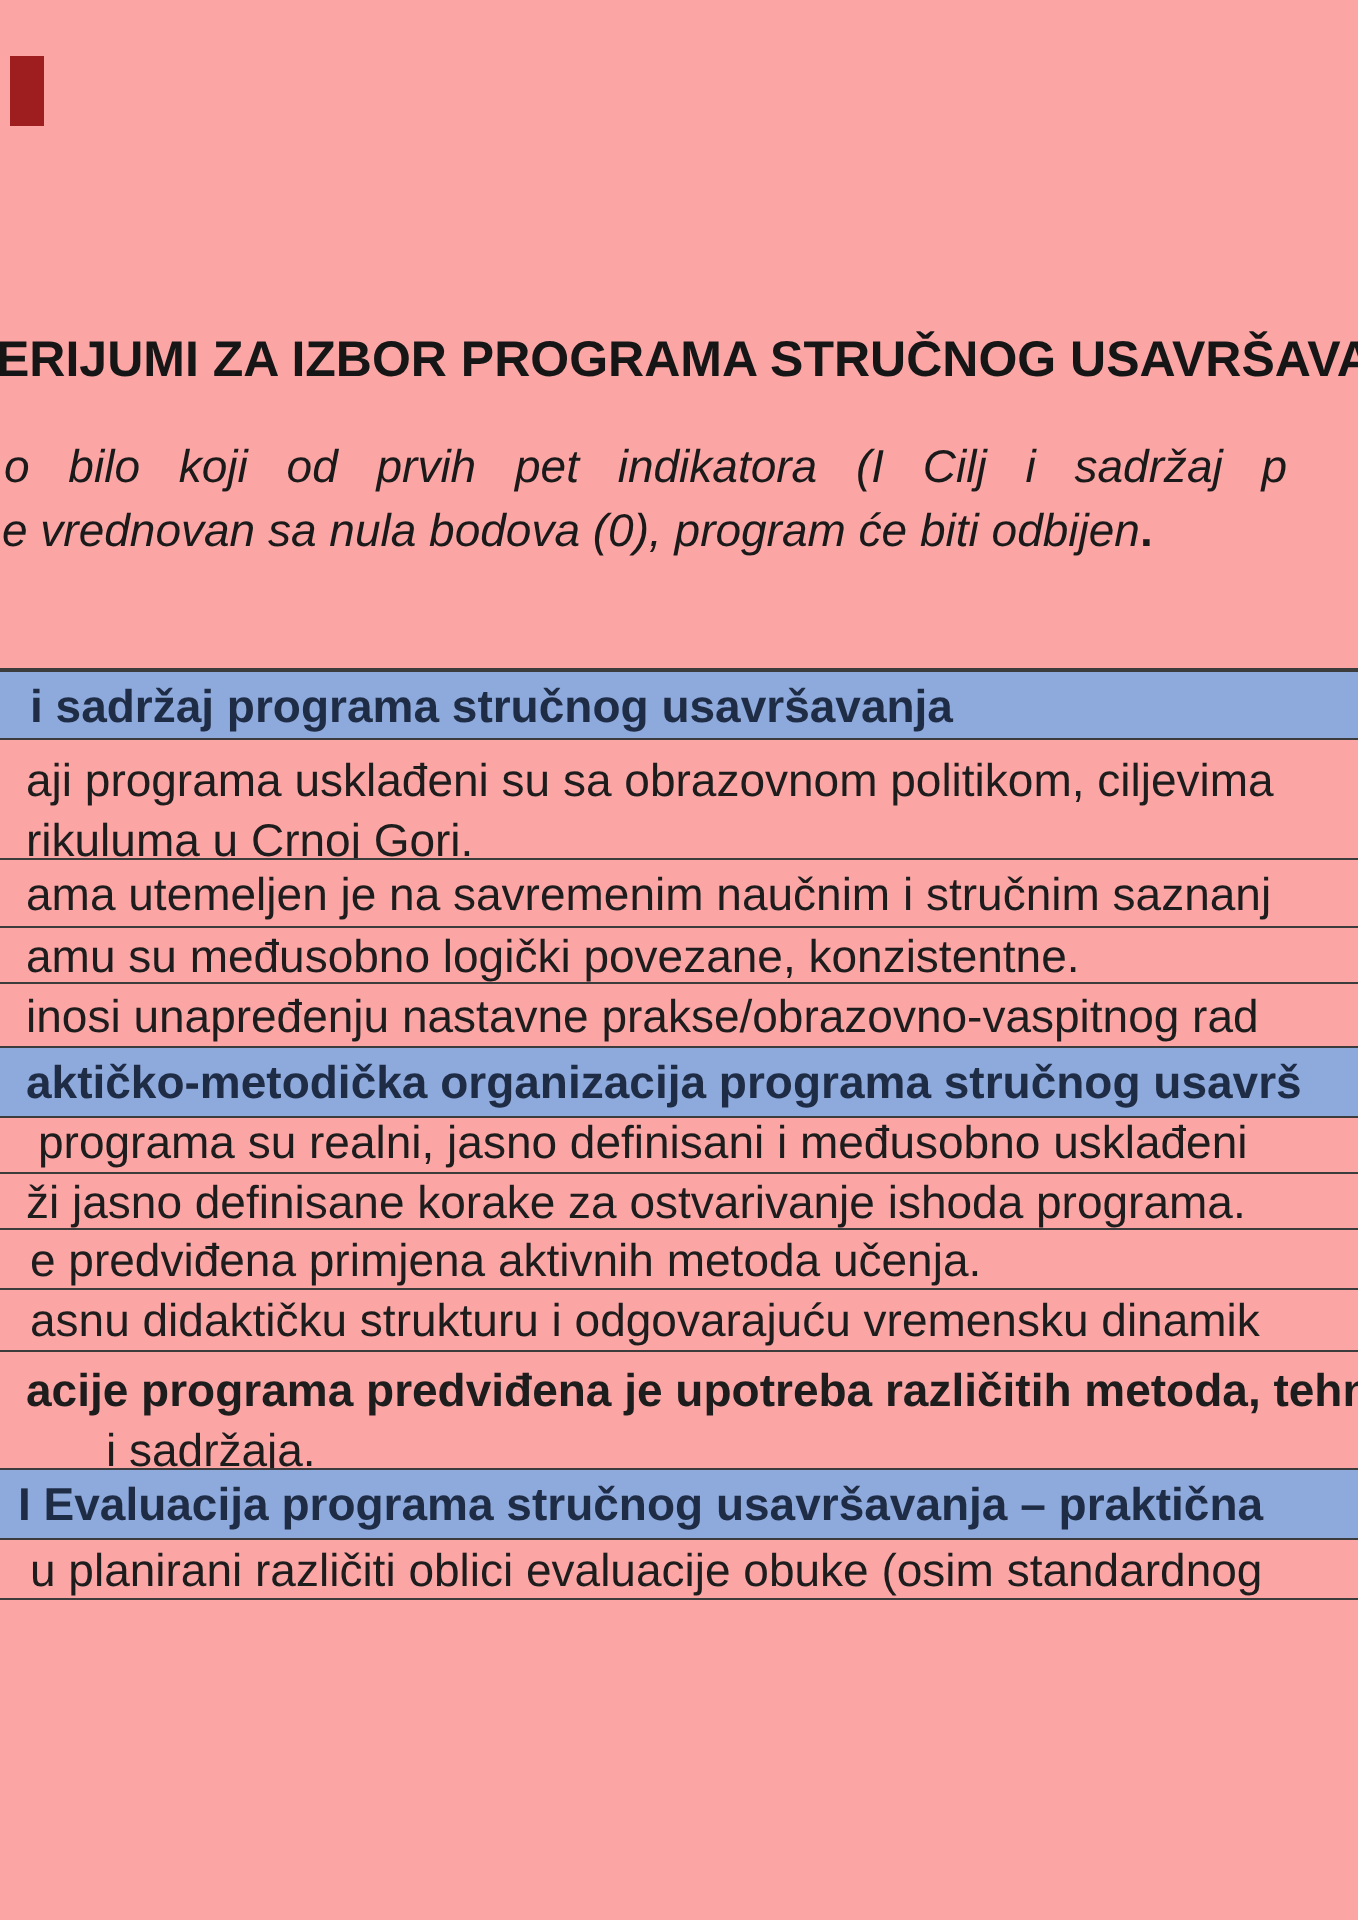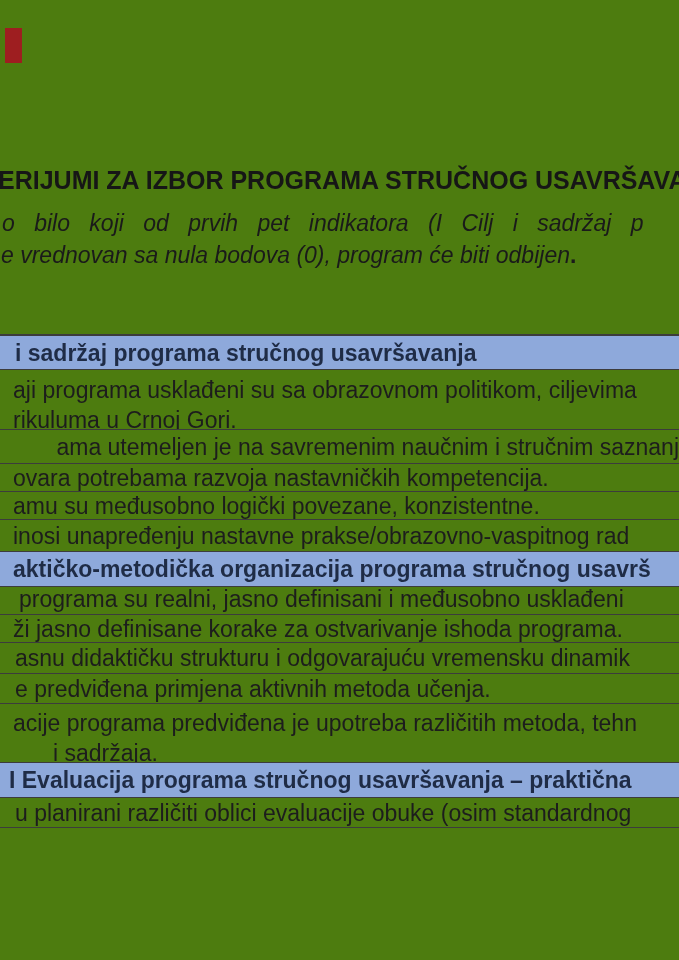--- a/index.html
+++ b/index.html
@@ -1,34 +1,34 @@
 <!DOCTYPE html>
 <html><head>
 <meta charset="utf-8">
 <style>
   html,body{margin:0;padding:0;}
   .page{
     position:relative;
     width:679px;height:960px;
-    background:#4d7c0f;
+    background:#fca5a5;
     overflow:hidden;
     font-family:"Liberation Sans", sans-serif;
     color:#1c1c1c;
   }
   .red-mark{
     position:absolute;left:5px;top:28px;width:17px;height:35px;
     background:var(--red-mark,#9e1e20);
   }
   .doc-title{
     position:absolute;left:-2px;top:165px;
     font-size:25px;font-weight:bold;line-height:30px;
     white-space:nowrap;color:#161616;
   }
   .intro{
-    position:absolute;left:0;top:207px;width:621px;
+    position:absolute;left:0;top:217px;width:621px;
     font-style:italic;font-size:23px;line-height:32px;
     color:#1a1a1a;
   }
   .intro .l1{white-space:nowrap;word-spacing:13px;display:block;padding-left:2px;}
   .intro .l2{white-space:nowrap;display:block;padding-left:1px;}
   .intro .period{font-style:normal;font-weight:bold;}
   .criteria-table{
     position:absolute;left:0;top:334px;width:679px;
     border-top:2px solid var(--border,#3c3c3c);
     border-bottom:1.5px solid var(--border,#3c3c3c);
@@ -68,49 +68,46 @@
   </div>
 
   <div class="criteria-table" id="criteria-table">
       <div class="row header" style="height: 33px;">
         <span class="ln" style="padding-left: 2px;">i sadržaj programa stručnog usavršavanja</span>
       </div>
       <div class="row body" style="height: 60px; justify-content: flex-start; padding-top: 5px;">
         <span class="ln" style="padding-left: 0px;">aji programa usklađeni su sa obrazovnom politikom, ciljevima</span>
         <span class="ln" style="padding-left: 0px;">rikuluma u Crnoj Gori.</span>
       </div>
-      <div class="row body" style="height: 34px; text-align: right;">
+      <div class="row body" style="height: 34px;">
         <span class="ln" style="padding-left: 0px;">ama utemeljen je na savremenim naučnim i stručnim saznanj</span>
-      </div>
-      <div class="row body" style="height: 28px;">
-        <span class="ln" style="padding-left: 0px;">ovara potrebama razvoja nastavničkih kompetencija.</span>
       </div>
       <div class="row body" style="height: 28px;">
         <span class="ln" style="padding-left: 0px;">amu su međusobno logički povezane, konzistentne.</span>
       </div>
       <div class="row body" style="height: 32px;">
         <span class="ln" style="padding-left: 0px;">inosi unapređenju nastavne prakse/obrazovno-vaspitnog rad</span>
       </div>
       <div class="row header" style="height: 35px;">
         <span class="ln" style="padding-left: 0px;">aktičko-metodička organizacija programa stručnog usavrš</span>
       </div>
       <div class="row body" style="height: 28px; justify-content: flex-end;">
         <span class="ln" style="padding-left: 6px;">programa su realni, jasno definisani i međusobno usklađeni</span>
       </div>
       <div class="row body" style="height: 28px;">
         <span class="ln" style="padding-left: 0px;">ži jasno definisane korake za ostvarivanje ishoda programa.</span>
       </div>
+      <div class="row body" style="height: 30px;">
+        <span class="ln" style="padding-left: 2px;">e predviđena primjena aktivnih metoda učenja.</span>
+      </div>
       <div class="row body" style="height: 31px;">
         <span class="ln" style="padding-left: 2px;">asnu didaktičku strukturu i odgovarajuću vremensku dinamik</span>
       </div>
-      <div class="row body" style="height: 30px;">
-        <span class="ln" style="padding-left: 2px;">e predviđena primjena aktivnih metoda učenja.</span>
-      </div>
       <div class="row body" style="height: 59px; justify-content: flex-start; padding-top: 4px;">
-        <span class="ln" style="padding-left: 0px;">acije programa predviđena je upotreba različitih metoda, tehn</span>
+        <span class="ln" style="padding-left: 0px; font-weight: bold;">acije programa predviđena je upotreba različitih metoda, tehn</span>
         <span class="ln" style="padding-left: 0px; margin-left: 40px;">i sadržaja.</span>
       </div>
       <div class="row header" style="height: 35px;">
         <span class="ln" style="padding-left: 0px; margin-left: -4px;">I Evaluacija programa stručnog usavršavanja – praktična</span>
       </div>
       <div class="row body" style="height: 30px;">
         <span class="ln" style="padding-left: 2px;">u planirani različiti oblici evaluacije obuke (osim standardnog</span>
       </div>
     </div>
 </div>

